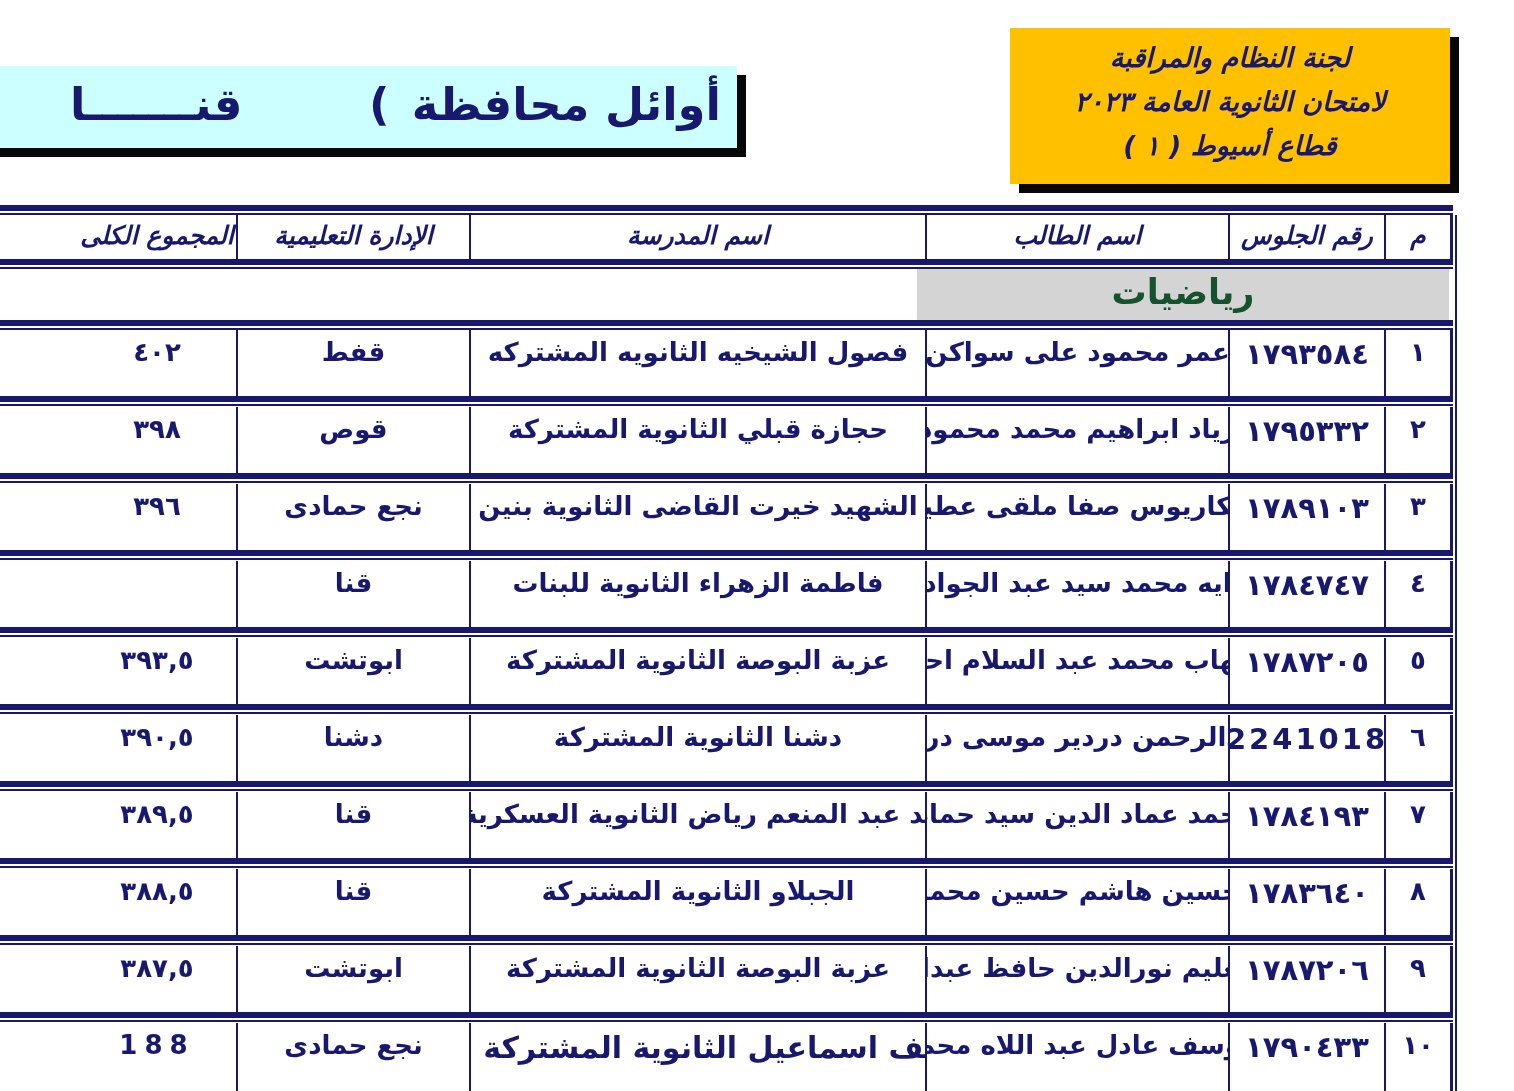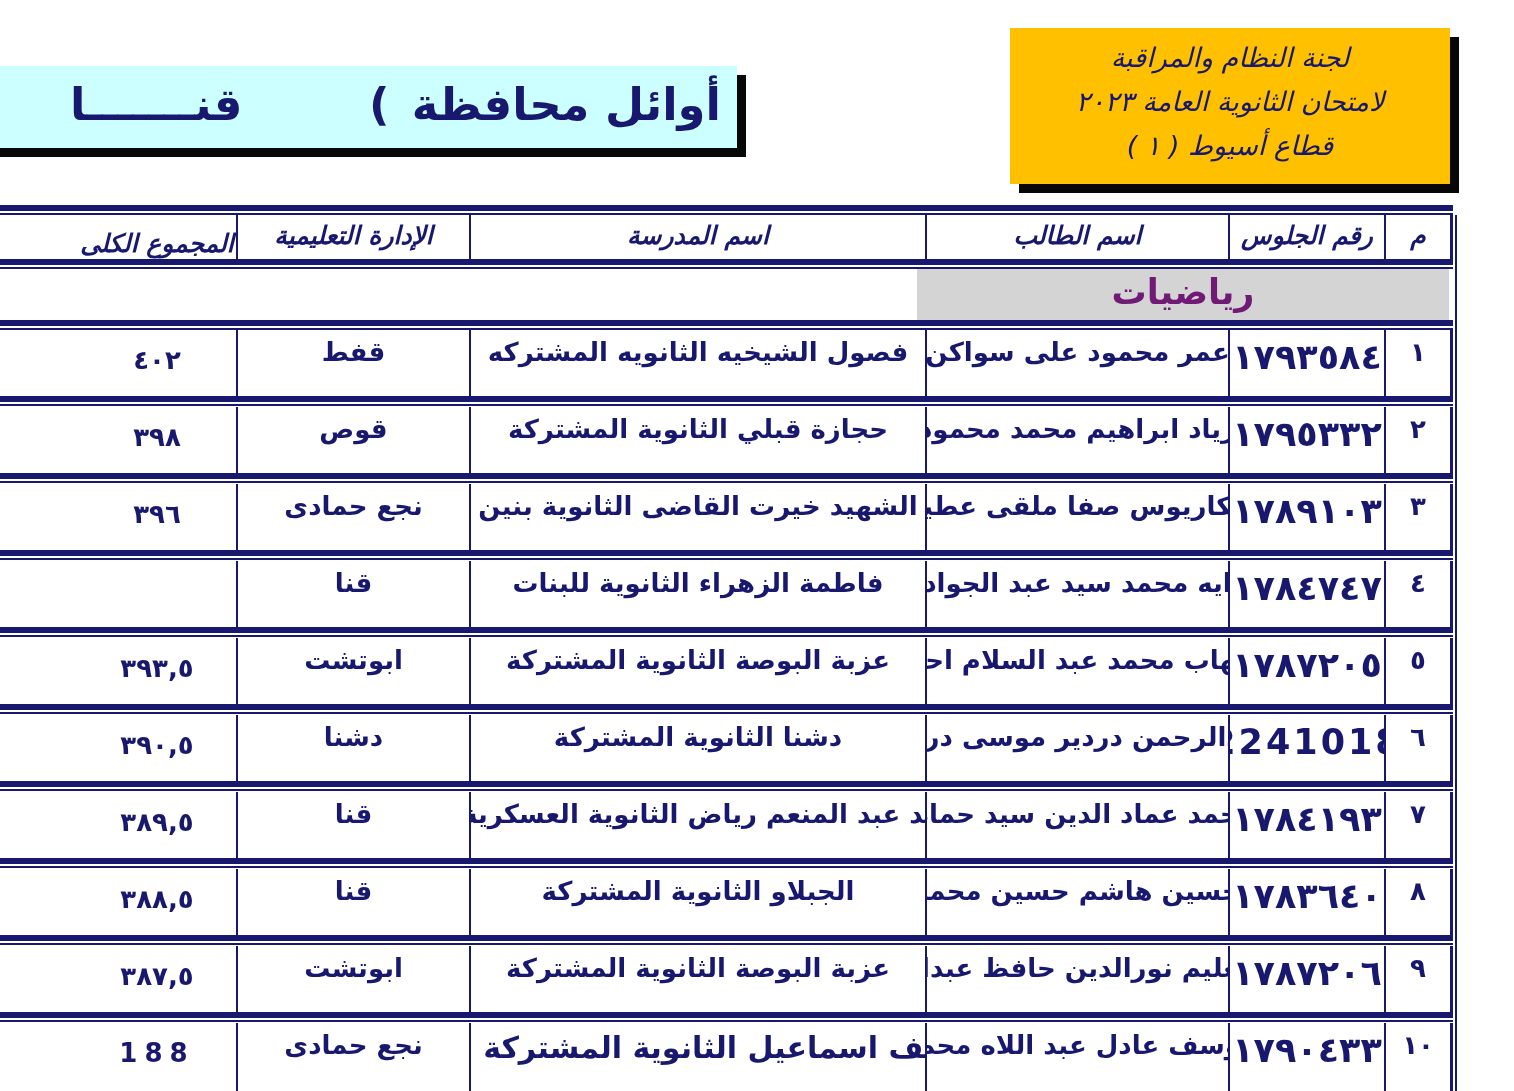--- a/index.html
+++ b/index.html
@@ -7,21 +7,21 @@
     width:1514px;height:1091px;overflow:hidden;position:relative;
     background:#ffffff;
     font-family:"DejaVu Sans","Liberation Sans",sans-serif;
     direction:rtl;
   }
   
   .committee-box{
     position:absolute;left:1010px;top:28px;width:440px;height:156px;
     background:#ffc000;box-shadow:9px 9px 0 #070707;
     box-sizing:border-box;padding-top:8px;
-    text-align:center;color:#18186e;font-weight:normal;font-style:italic;
+    text-align:center;color:#18186e;font-weight:bold;font-style:italic;
     font-size:27px;line-height:44px;direction:rtl;
   }
   
   .title-box{
     position:absolute;left:-14px;top:66px;width:751px;height:82px;
     background:#ccffff;box-shadow:9px 9px 0 #070707;
     box-sizing:border-box;display:flex;direction:rtl;align-items:center;
     padding:0 16px 6px 84px;
     color:#18186e;font-weight:800;font-size:45px;
   }
@@ -47,34 +47,34 @@
       #18186e 8px,#18186e 10px,
       #ffffff 10px,#ffffff 11px);
   }
   .cell{
     box-sizing:border-box;border-left:2px solid #18186e;
     display:flex;justify-content:center;align-items:flex-start;
     padding-top:7px;overflow:hidden;
     color:#18186e;font-weight:bold;font-size:26px;white-space:nowrap;
   }
   .c-serial{width:69px;border-right:3px solid #18186e;}
-  .c-seat{width:156px;letter-spacing:3px;font-size:35px;}
+  .c-seat{width:156px;letter-spacing:3px;font-size:29px;}
   .c-student{width:303px;}
   .c-school{width:456px;}
   .c-admin{width:233px;}
-  .c-total{width:158px;border-left:none;letter-spacing:7px;margin-top:8px;}
+  .c-total{width:158px;border-left:none;letter-spacing:7px;}
   .header-row .cell{
     letter-spacing:0;font-style:italic;font-size:25px;padding-top:6px;
   }
   .banner-strip{height:51px;position:relative;}
   .banner{
     position:absolute;right:4px;top:0;width:532px;height:51px;
     background:#d4d4d4;box-sizing:border-box;padding-top:3px;
     display:flex;justify-content:center;
-    color:#701a75;font-weight:bold;font-size:35px;
+    color:#14532d;font-weight:bold;font-size:35px;
   }
   .outer-line{
     position:absolute;left:1455px;top:10px;width:2px;height:876px;
     background:#18186e;
   }
   .u{}
   .clip{font-size:30px;}
 </style>
 </head>
 <body>

